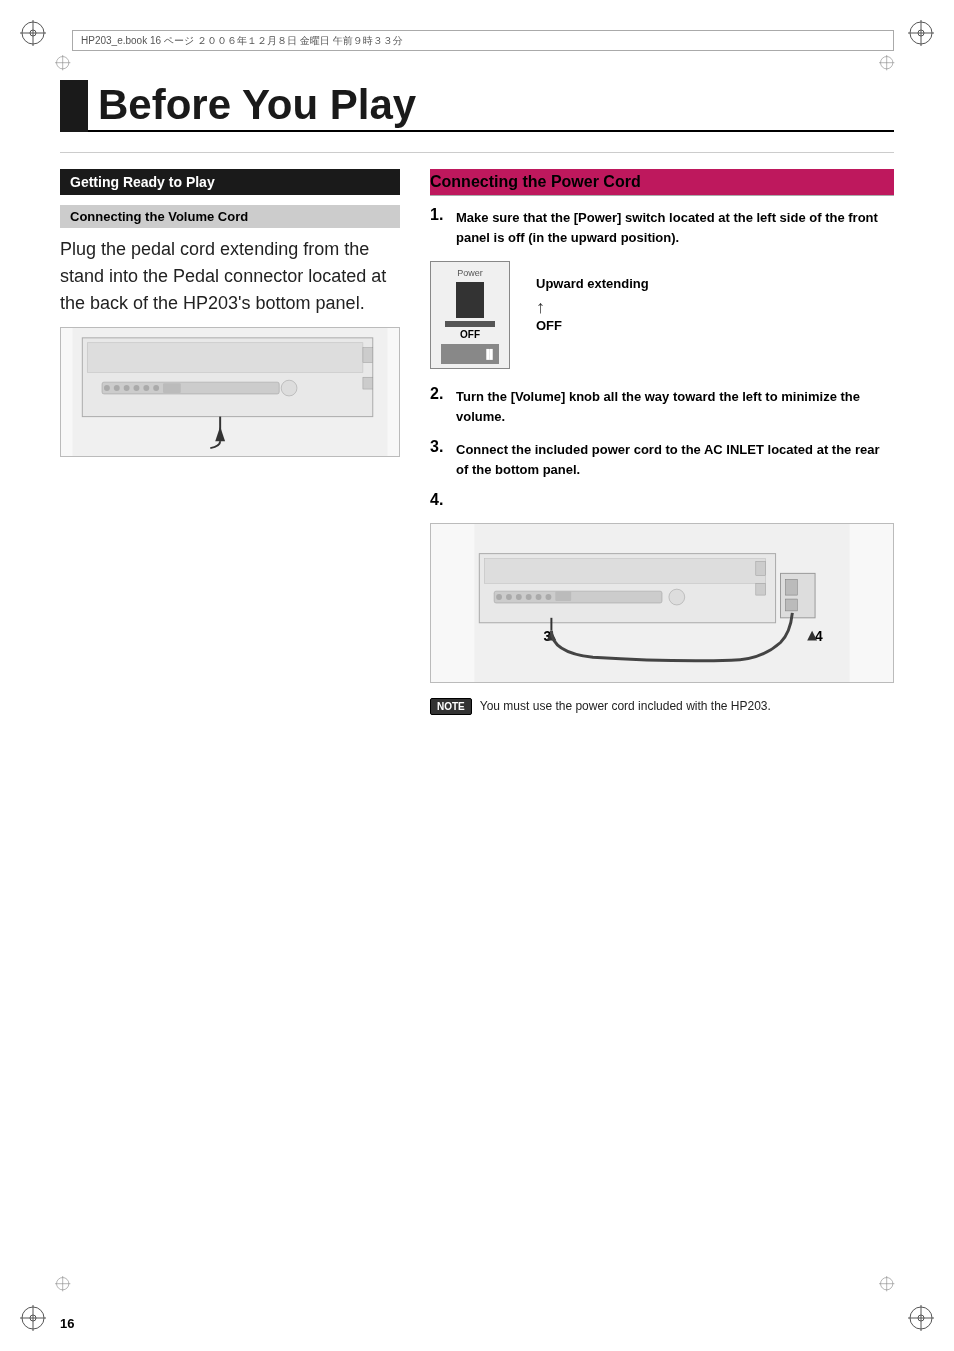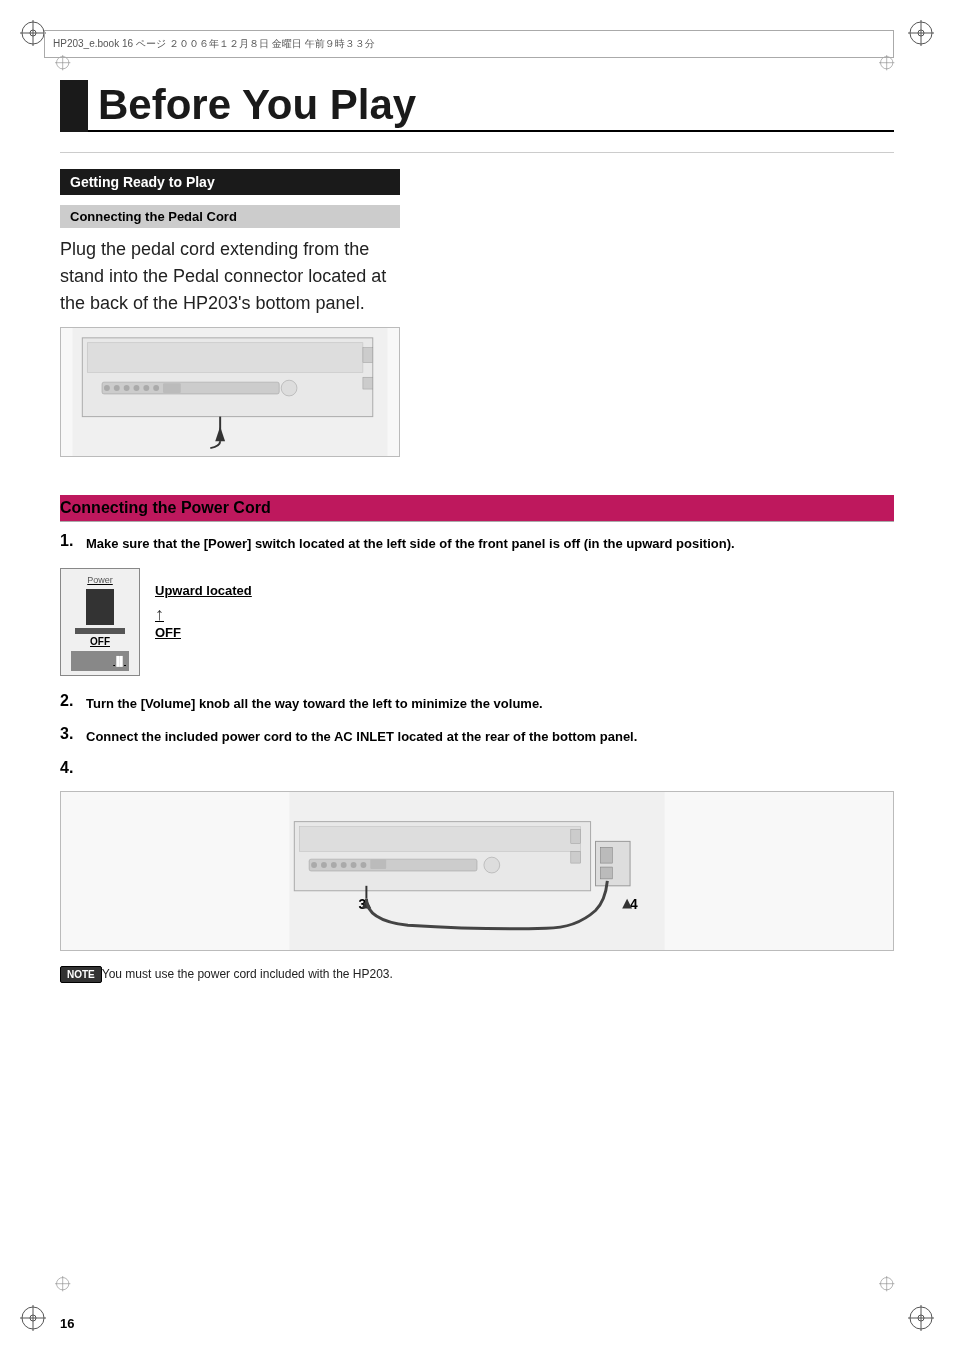--- a/index.html
+++ b/index.html
@@ -10,23 +10,23 @@
       font-family: Arial, Helvetica, sans-serif;
       font-size: 13px;
       color: #000;
       position: relative;
     }
 
     
     .page-header {
       position: absolute;
       top: 30px;
-      left: 44px;
+      left: 72px;
       right: 60px;
-      height: 28px;
+      height: 21px;
       border: 1px solid #aaa;
       display: flex;
       align-items: center;
       padding: 0 8px;
       font-size: 10px;
       color: #555;
     }
 
     
     .main-content {
@@ -62,21 +62,20 @@
     .divider {
       border: none;
       border-top: 1px solid #ccc;
       margin: 10px 0 16px 0;
     }
 
     
     .two-col {
       display: flex;
       gap: 30px;
-      flex-direction: column;
     }
     .left-col {
       width: 340px;
       flex-shrink: 0;
     }
     .right-col {
       flex: 1;
     }
 
     
@@ -121,23 +120,22 @@
     .step-text {
       font-size: 13px;
       font-weight: bold;
       line-height: 1.5;
     }
 
     
     .power-diagram {
       display: flex;
       align-items: flex-start;
-      gap: 15px;
+      gap: 26px;
       margin: 12px 0 18px 0;
-      text-decoration: underline;
     }
     .power-switch-area {
       display: flex;
       flex-direction: column;
       align-items: center;
       border: 1px solid #888;
       background: #f0f0f0;
       padding: 6px 10px 4px 10px;
       min-width: 80px;
     }
@@ -182,21 +180,21 @@
       height: 160px;
       position: relative;
       margin: 12px 0;
       overflow: hidden;
     }
 
     
     .note-box {
       display: flex;
       align-items: center;
-      gap: 0;
+      gap: 8px;
       margin-top: 14px;
     }
     .note-badge {
       background: #333;
       color: #fff;
       font-size: 10px;
       font-weight: bold;
       padding: 2px 6px;
       border-radius: 2px;
       white-space: nowrap;
@@ -305,21 +303,21 @@
     <div class="page-title-accent"></div>
     <div class="page-title-text">Before You Play</div>
   </div>
 
   <hr class="divider">
 
   <div class="two-col">
 
     <div class="left-col">
       <div class="section-header-dark">Getting Ready to Play</div>
-      <div class="section-header-gray">Connecting the Pedal Cord</div>
+      <div class="section-header-gray">Connecting the Volume Cord</div>
       <p class="body-text">Plug the pedal cord extending from the stand into the Pedal connector located at the back of the HP203's bottom panel.</p>
 
       <div class="pedal-diagram">
         <svg class="diagram-svg" viewBox="0 0 320 130">
 
           <rect width="320" height="130" fill="#f0f0f0"></rect>
 
           <rect x="10" y="10" width="295" height="80" fill="#e8e8e8" stroke="#aaa" stroke-width="1"></rect>
 
           <rect x="15" y="15" width="280" height="30" fill="#ddd" stroke="#bbb" stroke-width="0.5"></rect>
@@ -359,21 +357,21 @@
           <span class="power-label-sm">Power</span>
           <div class="power-switch-rect"></div>
 
           <div style="width:50px; height:6px; background:#555; margin-bottom:2px;"></div>
           <span class="off-label">OFF</span>
 
           <div style="width:100%; height:20px; background:#888; margin-top:4px; font-size:9px; color:#fff; display:flex; align-items:center; justify-content:flex-end; padding-right:3px;">▐▌</div>
         </div>
         <div style="padding-top:14px;">
           <div class="upward-label">
-            <span>Upward located</span>
+            <span>Upward extending</span>
           </div>
 
           <div style="margin-top:4px; font-size:18px; color:#333;">↑</div>
           <div style="font-size:13px; font-weight:bold;">OFF</div>
         </div>
       </div>
 
       <div class="step">
         <span class="step-num">2.</span>
         <span class="step-text">Turn the [Volume] knob all the way toward the left to minimize the volume.</span>

